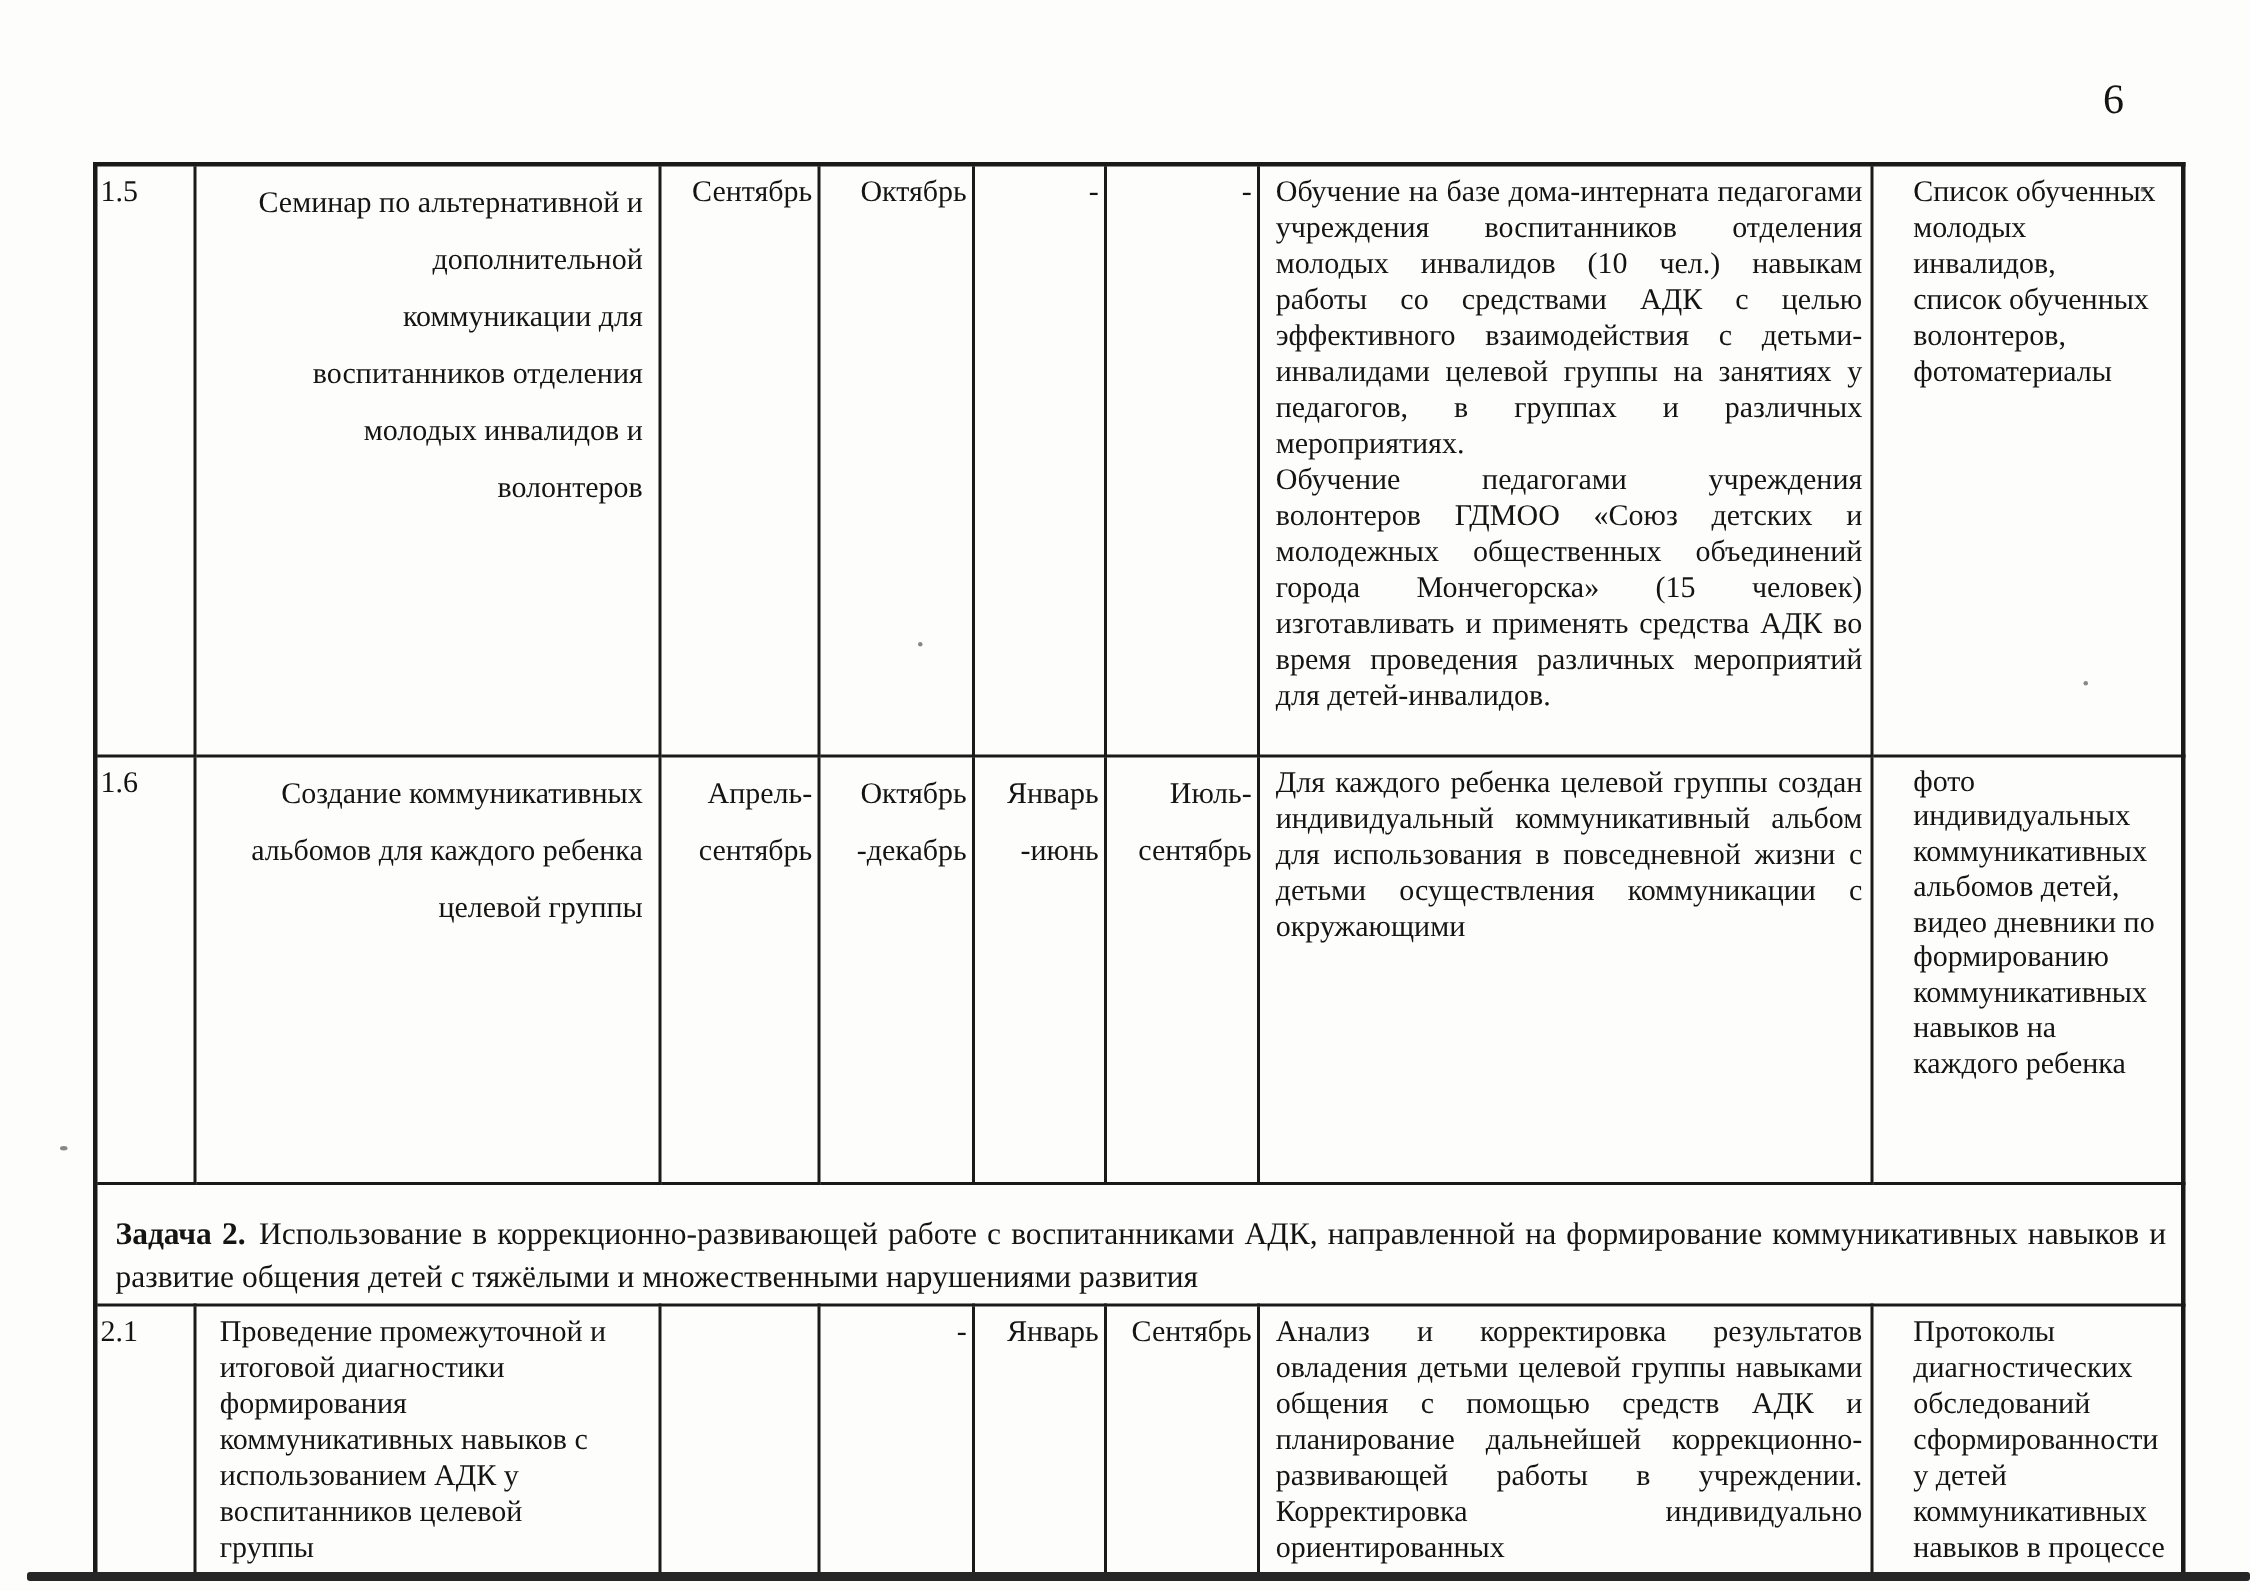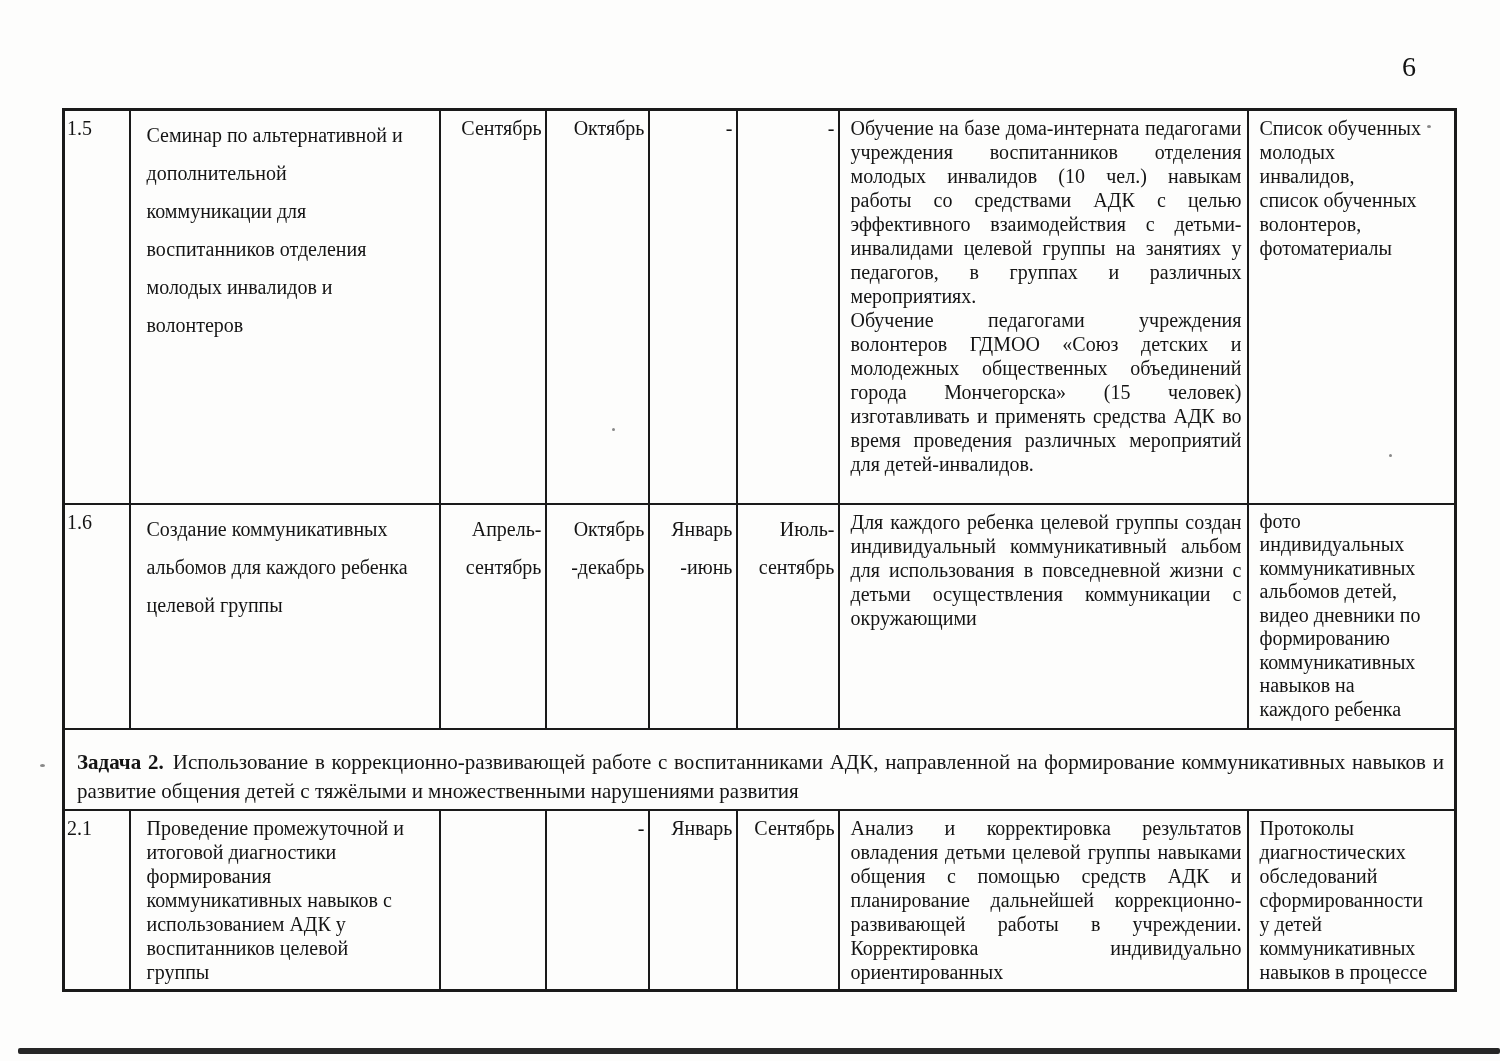--- a/index.html
+++ b/index.html
@@ -49,39 +49,40 @@
     text-align: left;
     padding-left: 2px;
     padding-right: 2px;
   }
   td.activity {
     white-space: pre-line;
     padding-left: 16px;
   }
   .spaced {
     line-height: 38px !important;
+    text-align: right;
   }
   td.date {
     text-align: right;
     white-space: pre-line;
     padding-left: 3px;
     padding-right: 3px;
   }
   td.result {
     text-align: justify;
     white-space: pre-line;
     padding-left: 11px;
     padding-right: 5px;
   }
   td.result.stretch-last {
     text-align-last: justify;
   }
   td.outputs {
     white-space: pre-line;
-    padding-left: 11px;
+    padding-left: 27px;
   }
   td.outputs.tight {
     line-height: 23.5px;
   }
   tr.task-row td {
     font-size: 21px;
     line-height: 29px;
     text-align: justify;
     padding: 18px 10px 3px 12px;
   }
@@ -141,21 +142,21 @@
       <td class="result">Обучение на базе дома-интерната педагогами учреждения воспитанников отделения молодых инвалидов (10 чел.) навыкам работы со средствами АДК с целью эффективного взаимодействия с детьми-инвалидами целевой группы на занятиях у педагогов, в группах и различных мероприятиях.
 Обучение педагогами учреждения волонтеров ГДМОО «Союз детских и молодежных общественных объединений города Мончегорска» (15 человек) изготавливать и применять средства АДК во время проведения различных мероприятий для детей-инвалидов.</td>
       <td class="outputs">Список обученных
 молодых
 инвалидов,
 список обученных
 волонтеров,
 фотоматериалы</td>
     </tr>
 
-    <tr style="height:225px">
+    <tr style="height:285px">
       <td class="num">1.6</td>
       <td class="activity spaced">Создание коммуникативных
 альбомов для каждого ребенка
 целевой группы</td>
       <td class="date spaced">Апрель-
 сентябрь</td>
       <td class="date spaced">Октябрь
 -декабрь</td>
       <td class="date spaced">Январь
 -июнь</td>

